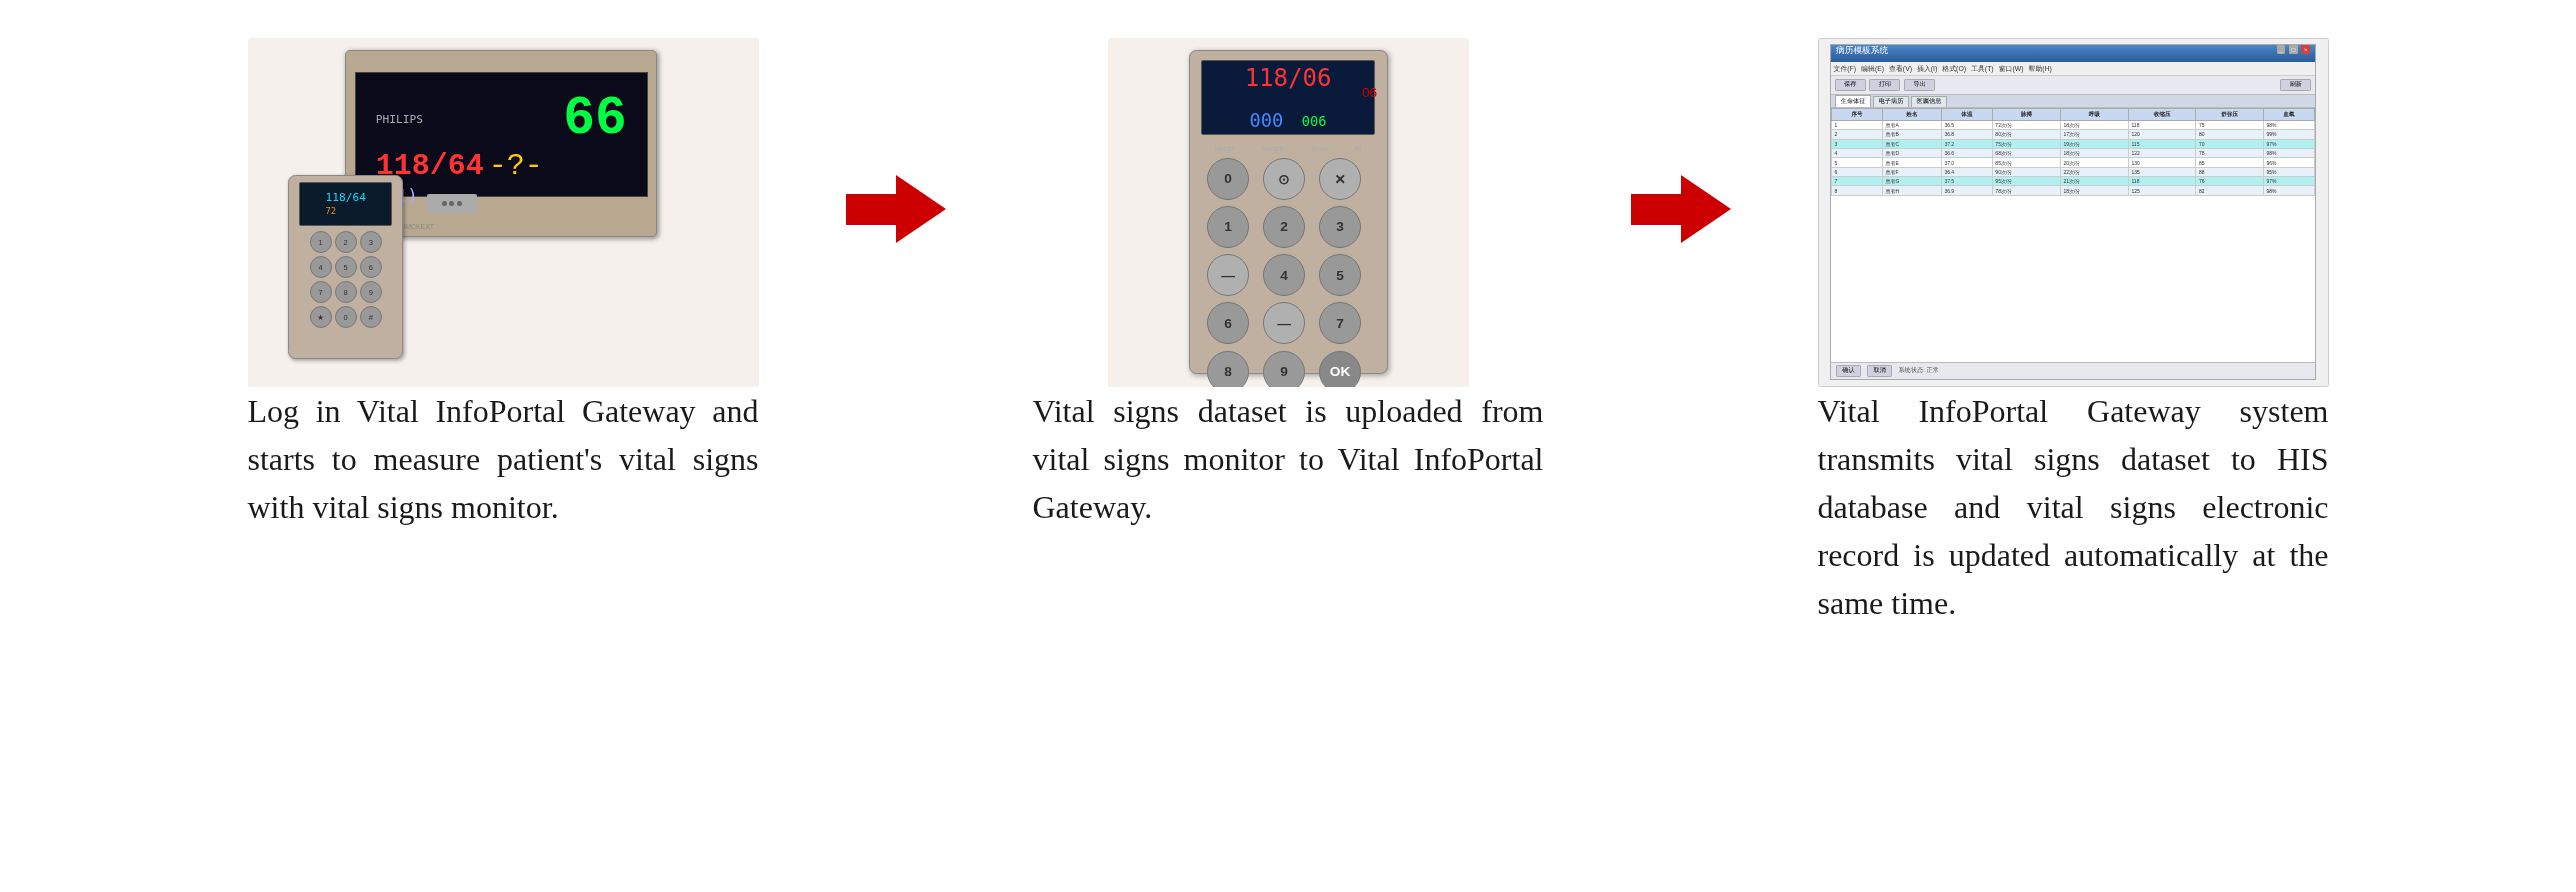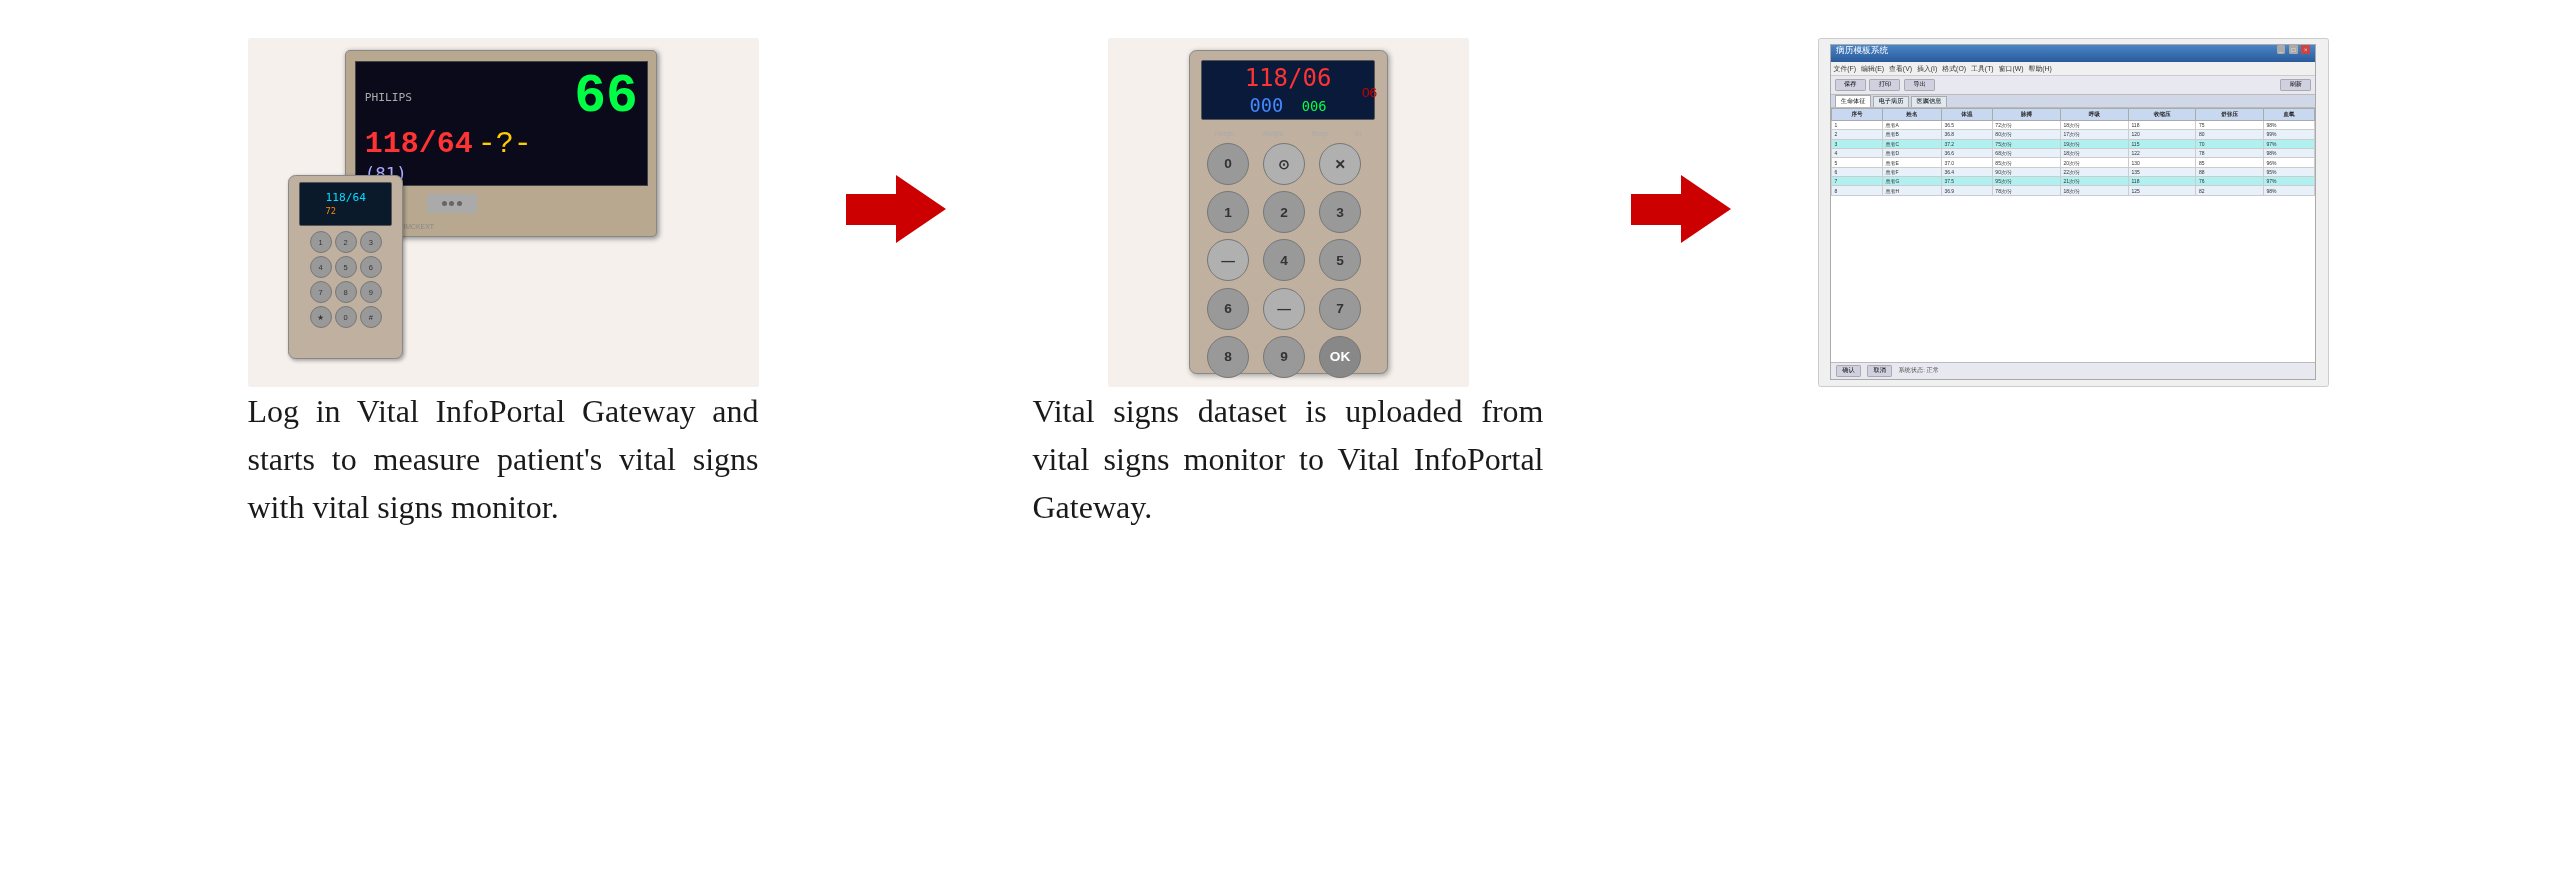--- a/index.html
+++ b/index.html
@@ -237,29 +237,29 @@
       width: 312px;
       height: 187px;
       background: #b8a890;
       border: 1.9px solid #888;
       border-radius: 5px;
       box-shadow: 1.9px 1.9px 5px rgba(0,0,0,0.4);
     }
 
     .device1-screen {
       position: absolute;
-      top: 10px;
+      top: 21px;
       left: 9.3px;
       width: 293px;
       height: 125px;
       background: #0a0a1a;
       border: 1.2px solid #444;
       display: flex;
       flex-direction: column;
-      padding: 9px;
+      padding: 20px;
     }
 
     .d1-top-bar {
       display: flex;
       justify-content: space-between;
       align-items: center;
     }
 
     .d1-big-num {
       color: #00ff44;
@@ -528,21 +528,21 @@
   </div>
 
   <div class="step-block">
     <div class="image-wrapper-2">
 
       <div class="device2">
         <div class="device2-screen">
           <div class="d2-screen-row">
             <div class="d2-red">118/06</div>
           </div>
-          <div class="d2-screen-row" style="margin-top:3px;">
+          <div class="d2-screen-row" style="margin-top:18px;">
             <div class="d2-blue">000</div>
             <div style="color:#aaa;font-family:monospace;font-size:8.7px;">  </div>
             <div class="d2-green">006</div>
           </div>
         </div>
         <div class="d2-labels">
           <span class="d2-label">Height</span>
           <span class="d2-label">Weight</span>
           <span class="d2-label">Temp</span>
           <span class="d2-label">BI</span>
@@ -713,16 +713,17 @@
           </table>
         </div>
         <div class="his-footer">
           <div class="his-footer-btn">确认</div>
           <div class="his-footer-btn">取消</div>
           <span style="font-size:6.2px;font-family:sans-serif;color:#555;">系统状态: 正常</span>
         </div>
       </div>
     </div>
 
+    <p class="step-text">Vital InfoPortal Gateway system transmits vital signs dataset to HIS database and vital signs electronic record is updated automatically at the same time.</p>
   </div>
 
 </div>
 
 
 </body></html>

